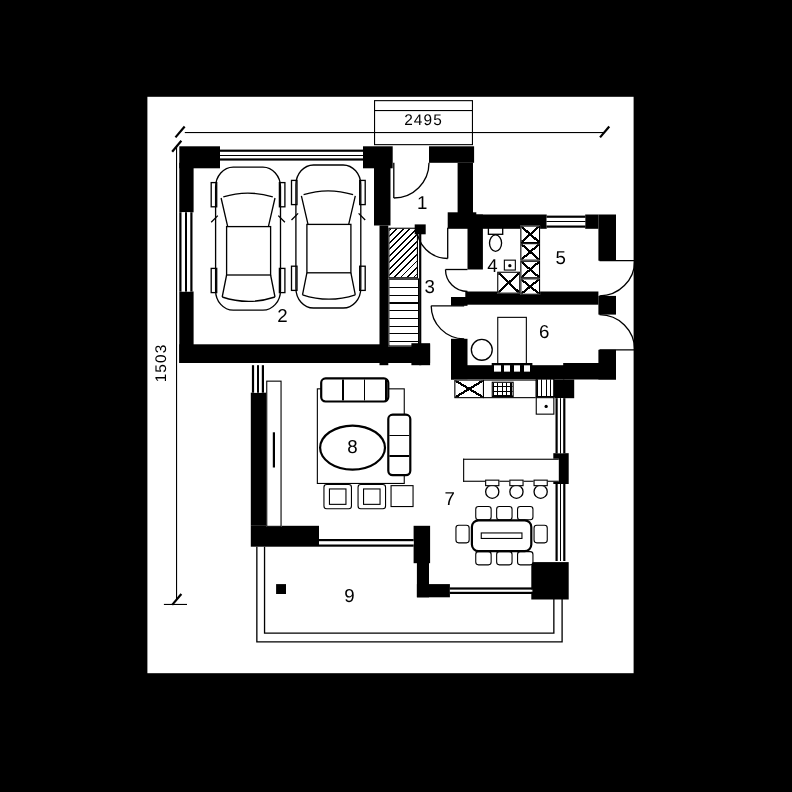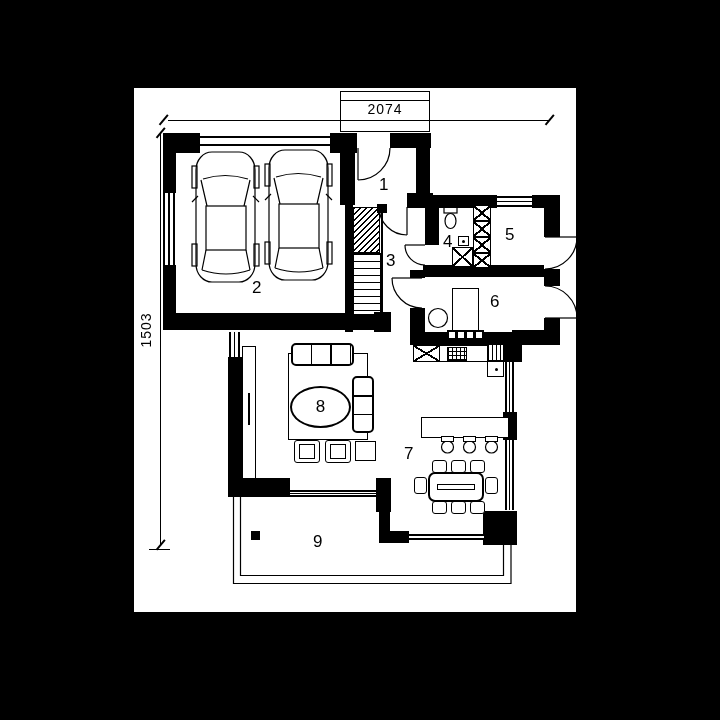--- a/index.html
+++ b/index.html
@@ -116,21 +116,21 @@
       <circle cx="469.5" cy="447" r="6"></circle>
       <circle cx="491.5" cy="447" r="6"></circle>
   </g>
 
   <circle cx="438" cy="318" r="9.5"></circle>
 </svg>
 
 <div class="line" style="left:168px;top:120px;width:382px;height:1px"></div>
 <div class="tick" style="left:157px;top:119px"></div>
 <div class="tick" style="left:543px;top:119px"></div>
-<div class="dim" style="left:350px;top:101px;width:70px;height:16px">2074</div>
+<div class="dim" style="left:350px;top:101px;width:70px;height:16px">2495</div>
 <div class="thin tp" style="left:340px;top:91px;width:90px;height:41px;z-index:2"></div>
 <div class="line" style="left:340px;top:100px;width:90px;height:1px;z-index:2"></div>
 
 <div class="line" style="left:160px;top:133px;width:1px;height:412px"></div>
 <div class="tick" style="left:154px;top:132px"></div>
 <div class="tick" style="left:154px;top:544px"></div>
 <div class="line" style="left:149px;top:549px;width:21px;height:1px"></div>
 <div class="dim" style="left:114px;top:322px;width:64px;height:16px;transform:rotate(-90deg)">1503</div>
 
 <div class="wall" style="left:163px;top:133px;width:37px;height:20px"></div>

